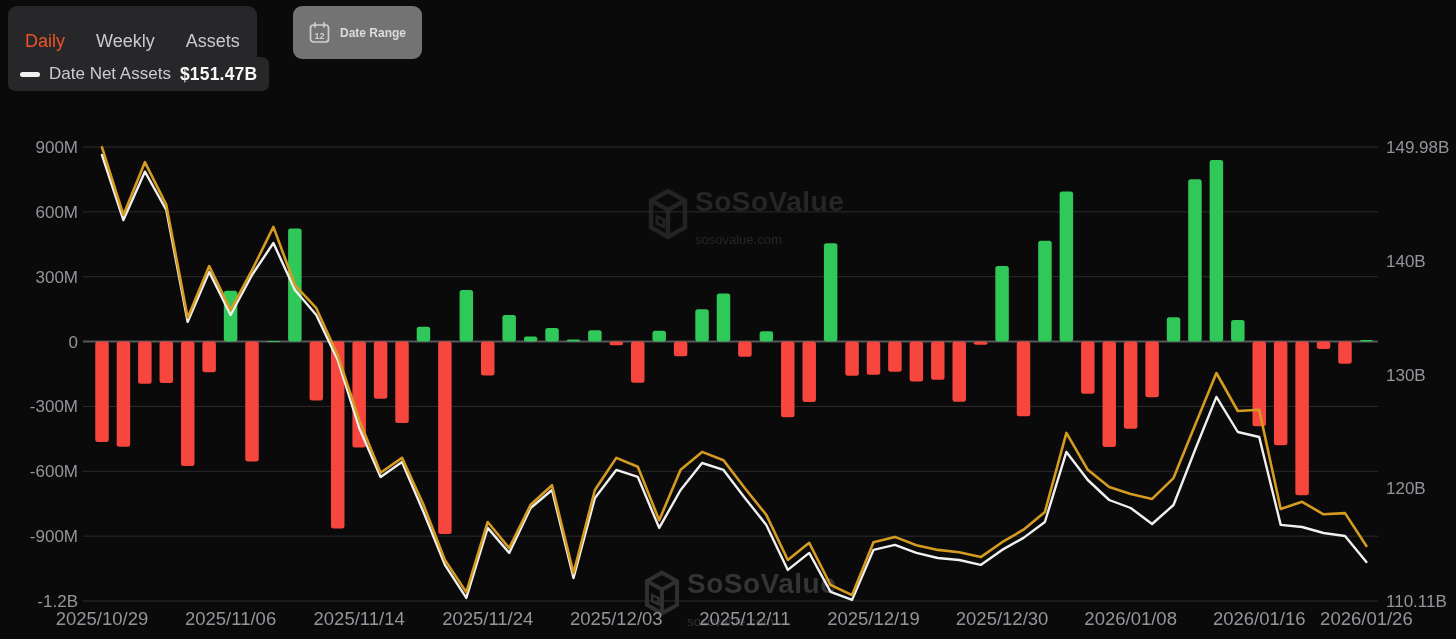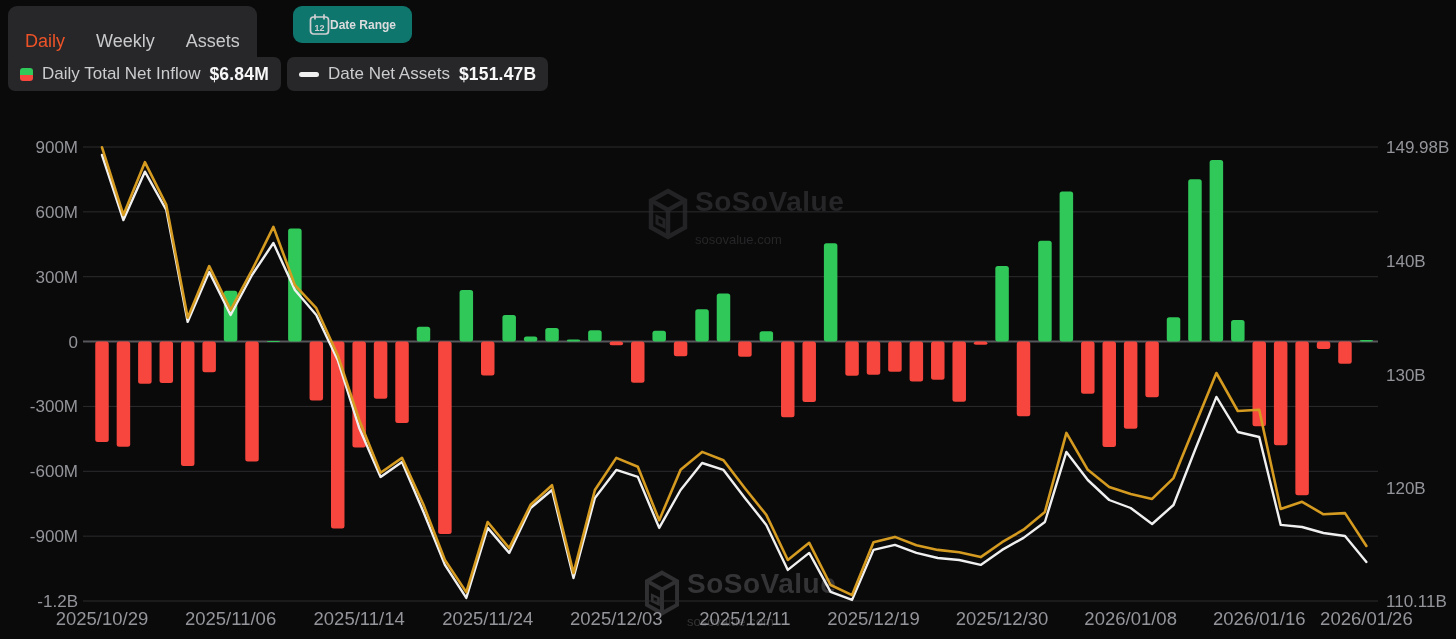--- a/index.html
+++ b/index.html
@@ -3,22 +3,22 @@
 <meta charset="utf-8">
 <style>
   html,body{margin:0;padding:0;background:#0a0a0b;width:1456px;height:639px;overflow:hidden;
     font-family:"Liberation Sans",sans-serif;-webkit-font-smoothing:antialiased;}
   .stage{position:relative;width:1456px;height:639px;background:#0a0a0b;}
   
   .tabbar{position:absolute;left:8px;top:6px;height:37px;background:#27272a;border-radius:9px;
     display:flex;align-items:center;padding:17px 17px;gap:31px;}
   .tab{font-size:18px;color:#c9cacc;cursor:pointer;}
   .tab.active{color:#ed5327;}
-  .daterange{position:absolute;left:293px;top:6px;height:37px;background:#0f766e;border-radius:9px;
-    display:flex;align-items:center;padding:0 16px;}
+  .daterange{position:absolute;left:293px;top:6px;height:37px;background:#737373;border-radius:9px;
+    display:flex;align-items:center;padding:8px 16px;gap:10px;}
   .daterange .lbl{font-size:12px;font-weight:bold;color:#dcdcde;}
   
   .legendrow{position:absolute;left:8px;top:57px;display:flex;gap:6px;}
   .pill{height:34px;background:#27272a;border-radius:7px;display:flex;align-items:center;
     padding:0 12px;gap:9px;}
   .pill .lab{font-size:17px;color:#cbccce;}
   .pill .val{font-size:17.5px;font-weight:bold;color:#f7f7f8;letter-spacing:.2px;}
   .sw-flow{width:13px;height:13px;border-radius:3px;
     background:linear-gradient(180deg,#31c85a 0 50%,#f7463e 50% 100%);}
   .sw-dash{width:20px;height:5px;border-radius:2.5px;}
@@ -172,24 +172,19 @@
       <rect x="1.5" y="4" width="18" height="17" rx="3" fill="none" stroke="#cfcfd2" stroke-width="1.7"></rect>
       <line x1="6" y1="1.2" x2="6" y2="6.5" stroke="#cfcfd2" stroke-width="1.7"></line>
       <line x1="15" y1="1.2" x2="15" y2="6.5" stroke="#cfcfd2" stroke-width="1.7"></line>
       <text x="10.5" y="17.5" text-anchor="middle" font-size="9" font-weight="bold" fill="#cfcfd2" font-family="Liberation Sans, sans-serif">12</text>
     </svg>
     <span class="lbl">Date Range</span>
   </div>
 
   <div class="legendrow">
     <div class="pill">
-      <span class="sw-flow"></span>
-      <span class="lab">Daily Total Net Inflow</span>
-      <span class="val">$6.84M</span>
-    </div>
-    <div class="pill">
       <span class="sw-dash sw-white"></span>
       <span class="lab">Date Net Assets</span>
       <span class="val">$151.47B</span>
     </div>
   </div>
 
 </div>
 
 </body></html>

